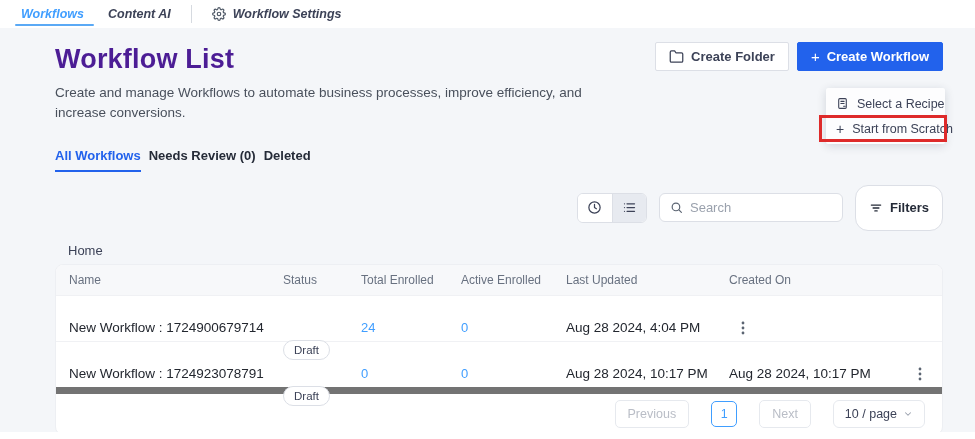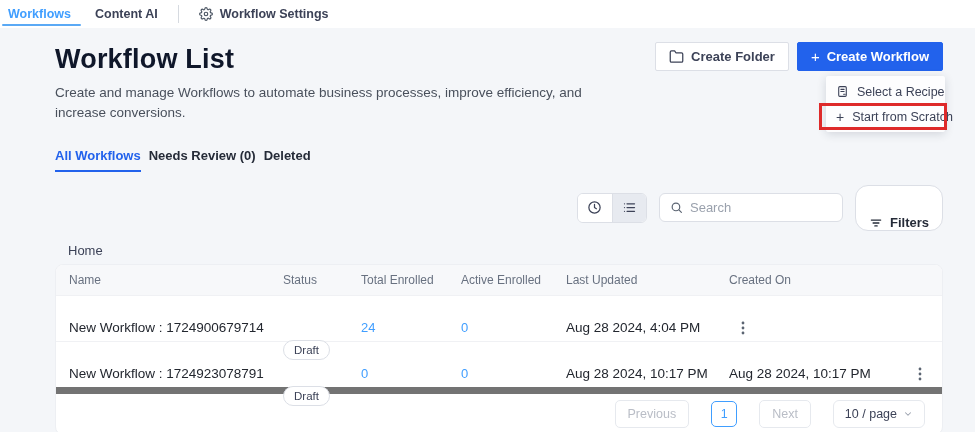--- a/index.html
+++ b/index.html
@@ -12,21 +12,22 @@
     color: #2b3240;
   }
   svg { display: block; }
 
   
   .topnav {
     background: #fff;
     height: 28px;
     display: flex;
     align-items: center;
-    padding-left: 8px;
+    padding-left: 21px;
+    font-style: italic;
   }
   .nav-item {
     font-size: 12.5px;
     font-weight: 700;
     color: #3c4257;
     padding: 0 12px;
     height: 28px;
     display: flex;
     align-items: center;
     cursor: pointer;
@@ -43,21 +44,21 @@
     border-radius: 2px;
   }
   .nav-divider { width: 1px; height: 18px; background: #d6dae0; margin: 0 8px; }
   .nav-settings { display: flex; align-items: center; gap: 7px; }
   .nav-settings .ic { color: #4b5563; }
 
   
   .page { padding: 14px 32px 0 55px; }
 
   .page-header { display: flex; justify-content: space-between; align-items: flex-start; position: relative; }
-  .page-title { font-size: 27px; font-weight: 700; color: #0f172a; letter-spacing: .2px; margin: 2px 0 8px; }
+  .page-title { font-size: 27px; font-weight: 700; color: #4c1d95; letter-spacing: .2px; margin: 2px 0 8px; }
   .page-desc { font-size: 13.5px; line-height: 1.5; color: #49505c; max-width: 545px; }
 
   .actions { display: flex; gap: 8px; position: relative; }
   .btn {
     height: 29px;
     border-radius: 2px;
     font-size: 13px;
     font-weight: 600;
     display: inline-flex;
     align-items: center;
@@ -68,21 +69,21 @@
     color: #3c4257;
     cursor: pointer;
     font-family: inherit;
     white-space: nowrap;
   }
   .btn.blue { background: #2262ec; border-color: #2262ec; color: #fff; }
   .btn .plus { font-size: 15px; font-weight: 400; line-height: 1; }
 
   .dropdown {
     position: absolute;
-    top: 34px;
+    top: 46px;
     right: -2px;
     width: 119px;
     background: #fdfdfe;
     border-radius: 2px;
     box-shadow: 0 2px 10px rgba(25,35,60,.16);
     z-index: 9;
     padding: 3px 0;
   }
   .dd-item {
     height: 25px;
@@ -135,21 +136,21 @@
     border: none; outline: none; background: transparent;
     font-size: 13px; color: #3c4257; width: 100%;
     font-family: inherit;
   }
   .search input::placeholder { color: #9aa1ad; }
   .filters-btn {
     height: 46px;
     border: 1px solid #dcdfe6;
     border-radius: 13px;
     background: #fff;
-    display: flex; align-items: flex-end; gap: 7px;
+    display: flex; align-items: center; gap: 7px;
     padding: 0 13px;
     font-size: 13px; font-weight: 600; color: #252b38;
     cursor: pointer;
     font-family: inherit;
   }
 
   
   .breadcrumb { font-size: 13px; color: #3c4257; margin: 12px 0 6px 13px; }
   .card {
     background: #fff;

